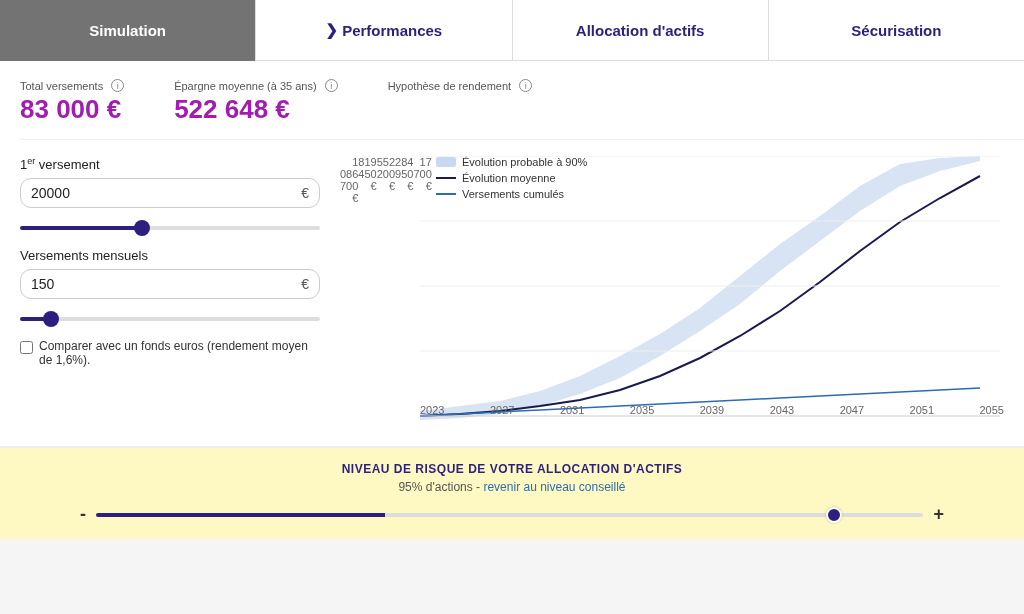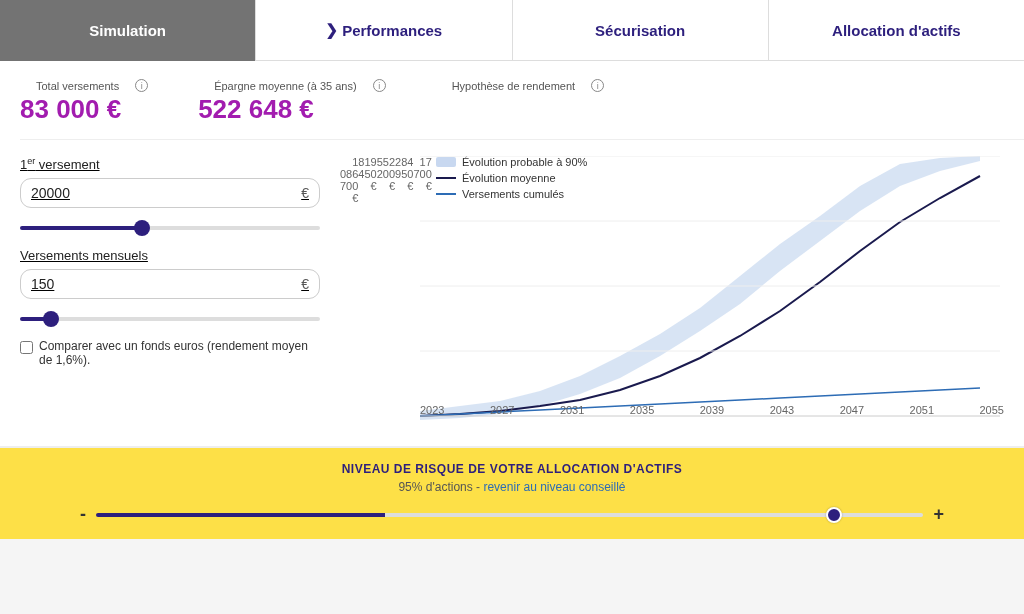--- a/index.html
+++ b/index.html
@@ -47,23 +47,22 @@
       width: 320px;
       flex-shrink: 0;
       padding-right: 20px;
     }
     .stat-block {}
     .stat-label {
       font-size: 11px;
       color: #555;
       display: flex;
       align-items: center;
-      gap: 16px;
+      gap: 8px;
       margin-bottom: 2px;
-      margin-left: 16px;
     }
     .stat-label .info-icon {
       width: 13px;
       height: 13px;
       border-radius: 50%;
       border: 1px solid #888;
       display: inline-flex;
       align-items: center;
       justify-content: center;
       font-size: 9px;
@@ -83,21 +82,21 @@
       margin-bottom: 16px;
       border-bottom: 1px solid #eee;
       padding-bottom: 14px;
       width: calc(100% + 20px);
     }
     .stats-top .stat-block {
       padding-right: 40px;
     }
 
     
-    .form-section { margin-bottom: 12px; text-decoration: underline; }
+    .form-section { margin-bottom: 12px; }
     .form-label {
       font-size: 13px;
       color: #222;
       margin-bottom: 6px;
     }
     .form-label sup { font-size: 9px; }
     .input-row {
       display: flex;
       align-items: center;
       border: 1px solid #ccc;
@@ -215,21 +214,21 @@
       right: 0;
       display: flex;
       justify-content: space-between;
       font-size: 11px;
       color: #666;
       text-align: center;
     }
 
     
     .bottom-section {
-      background: #fde047;
+      background: #fef9c3;
       border-top: 1px solid #eee;
       padding: 14px 20px 14px 20px;
       text-align: center;
     }
     .risk-title {
       font-size: 12px;
       font-weight: bold;
       color: #2d1f7d;
       letter-spacing: 0.5px;
       margin-bottom: 4px;
@@ -288,24 +287,24 @@
 
 <div class="top-nav">
   <div class="nav-tab active">
     <span>Simulation</span>
   </div>
   <div class="nav-tab inactive">
     <span class="arrow">❯</span>
     <span>Performances</span>
   </div>
   <div class="nav-tab inactive">
+    <span>Allocation d'actifs</span>
+  </div>
+  <div class="nav-tab inactive">
     <span>Sécurisation</span>
-  </div>
-  <div class="nav-tab inactive">
-    <span>Allocation d'actifs</span>
   </div>
 </div>
 
 <div class="main-content">
 
   <div style="display:flex; flex-direction:column; width:100%;">
 
     <div class="stats-top">
       <div class="stat-block" style="padding-right:50px;">
         <div class="stat-label">

